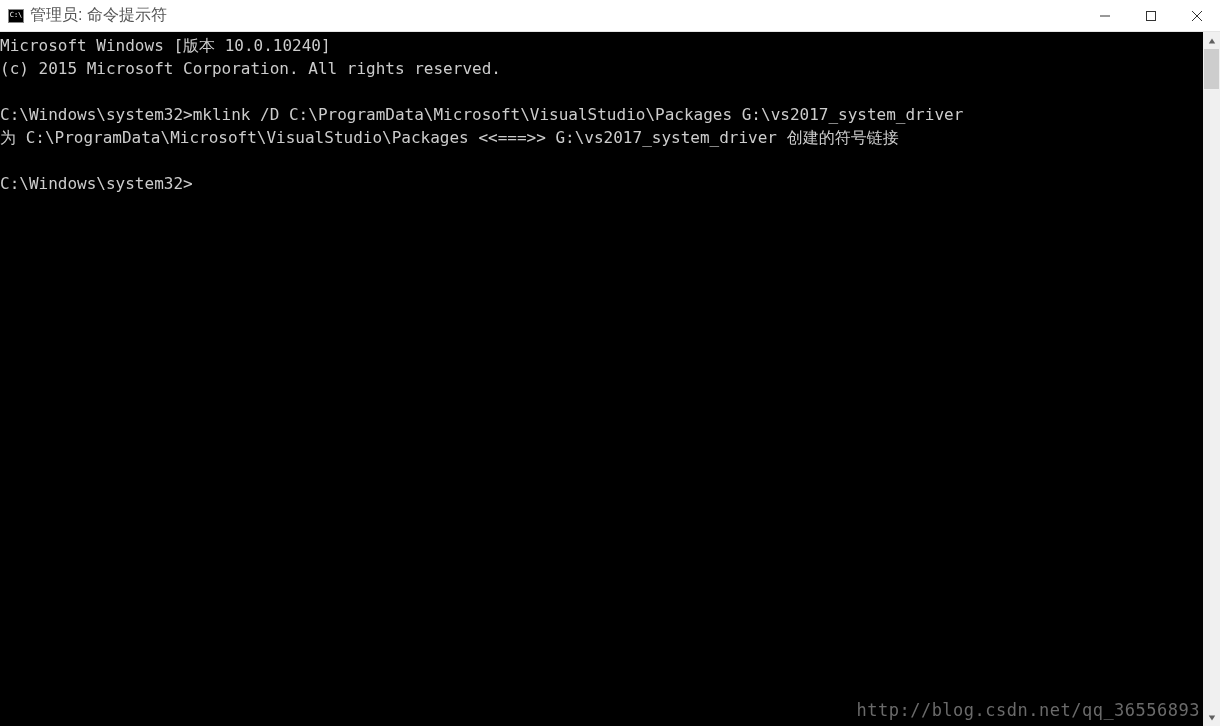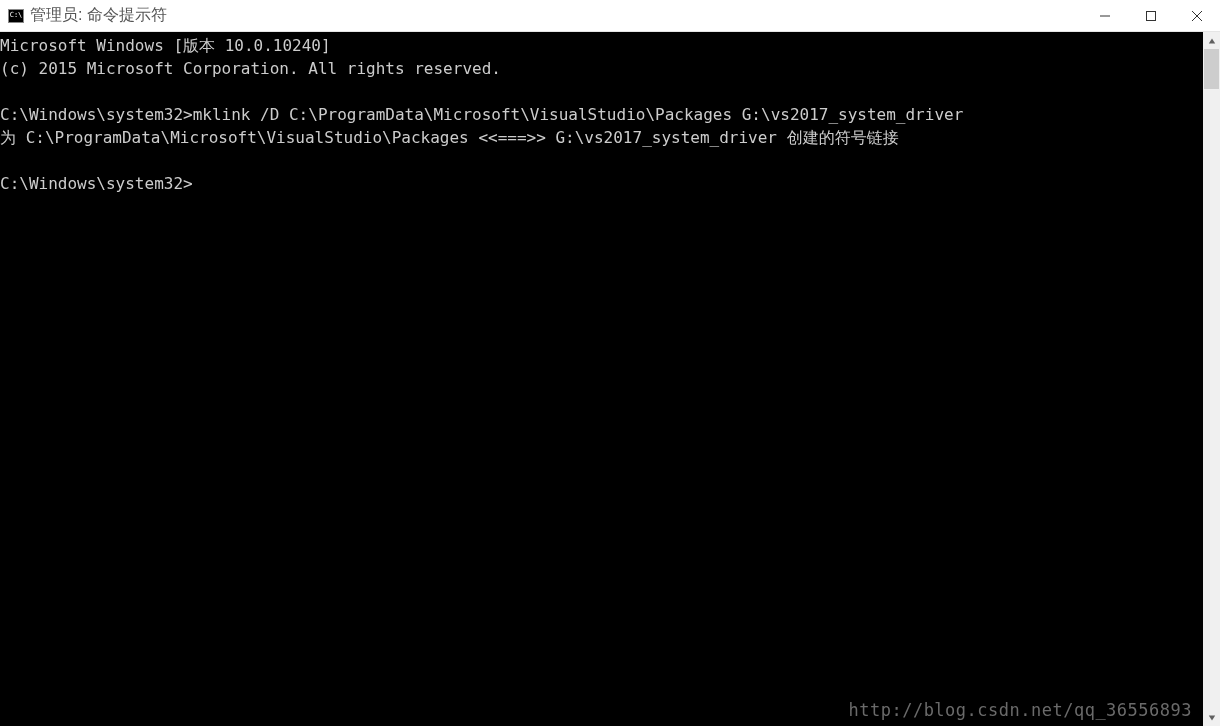--- a/index.html
+++ b/index.html
@@ -110,21 +110,21 @@
     .scroll-thumb {
       position: absolute;
       top: 17px;
       width: 15px;
       left: 1px;
       height: 40px;
       background: #cdcdcd;
     }
     .watermark {
       position: absolute;
-      right: 28px;
+      right: 20px;
       bottom: 6px;
       color: #6a6a6a;
       font-family: "Consolas", monospace;
       font-size: 17px;
       letter-spacing: 0.5px;
       pointer-events: none;
     }
   </style>
 </head>
 <body>

